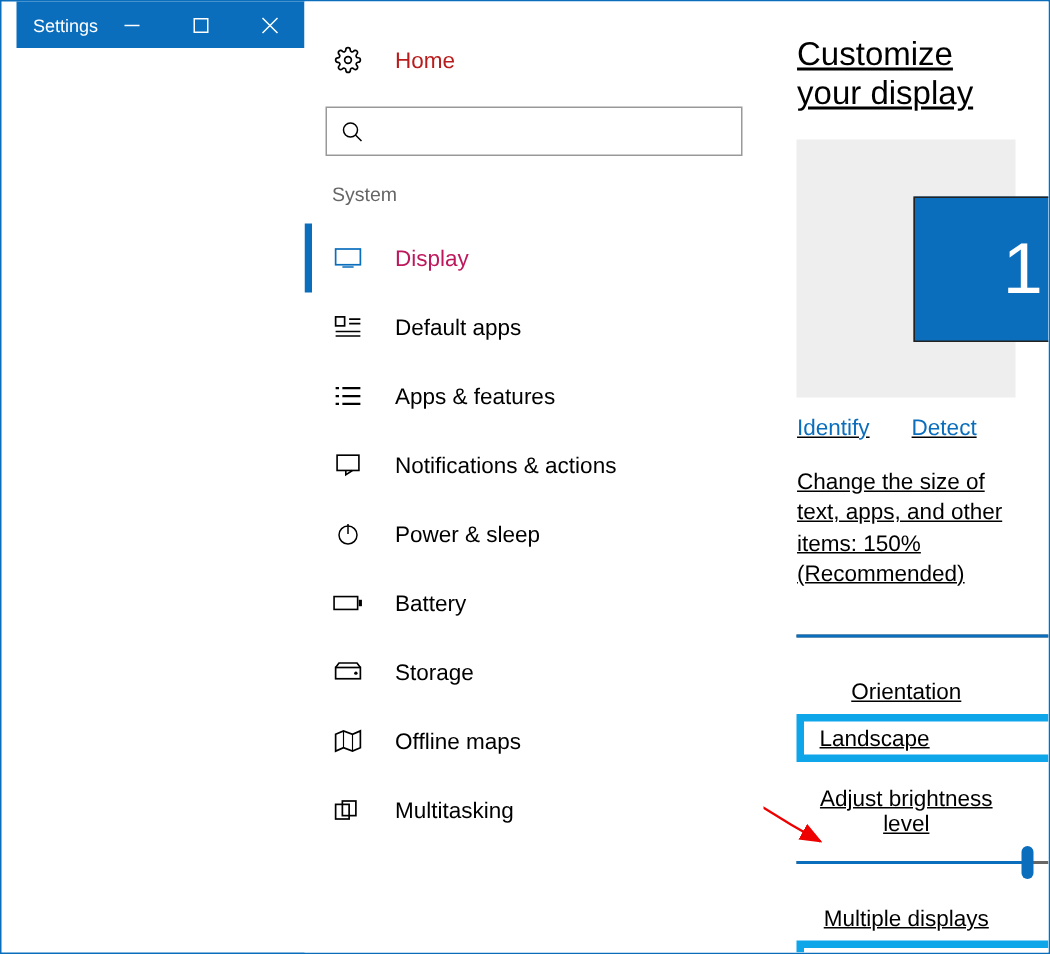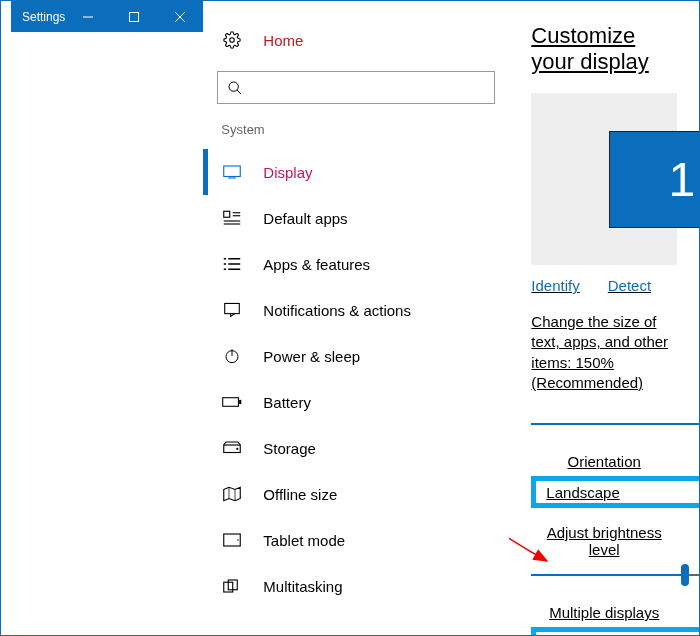--- a/index.html
+++ b/index.html
@@ -191,32 +191,23 @@
         </div>
 
         <div class="nav-item">
           <span class="icon">
             <svg width="18" height="16" viewBox="0 0 24 20">
                 <path d="M1 4 L8 1 L16 4 L23 1 L23 16 L16 19 L8 16 L1 19 Z" fill="none" stroke="#000" stroke-width="1.5"></path>
                 <line x1="8" y1="1" x2="8" y2="16" stroke="#000" stroke-width="1"></line>
                 <line x1="16" y1="4" x2="16" y2="19" stroke="#000" stroke-width="1"></line>
               </svg>
           </span>
-          <span>Offline size</span>
-        </div>
-
-        <div class="nav-item">
-          <span class="icon">
-            <svg width="18" height="14" viewBox="0 0 24 18">
-                <rect x="1" y="1" width="22" height="16" fill="none" stroke="#000" stroke-width="1.5"></rect>
-                <circle cx="20" cy="9" r="1" fill="#000"></circle>
-              </svg>
-          </span>
-          <span>Tablet mode</span>
-        </div>
+          <span>Offline maps</span>
+        </div>
+
 
         <div class="nav-item">
           <span class="icon">
             <svg width="18" height="14" viewBox="0 0 24 18">
                 <rect x="1" y="4" width="12" height="13" fill="none" stroke="#000" stroke-width="1.5"></rect>
                 <rect x="7" y="1" width="12" height="13" fill="none" stroke="#000" stroke-width="1.5"></rect>
               </svg>
           </span>
           <span>Multitasking</span>
         </div>

